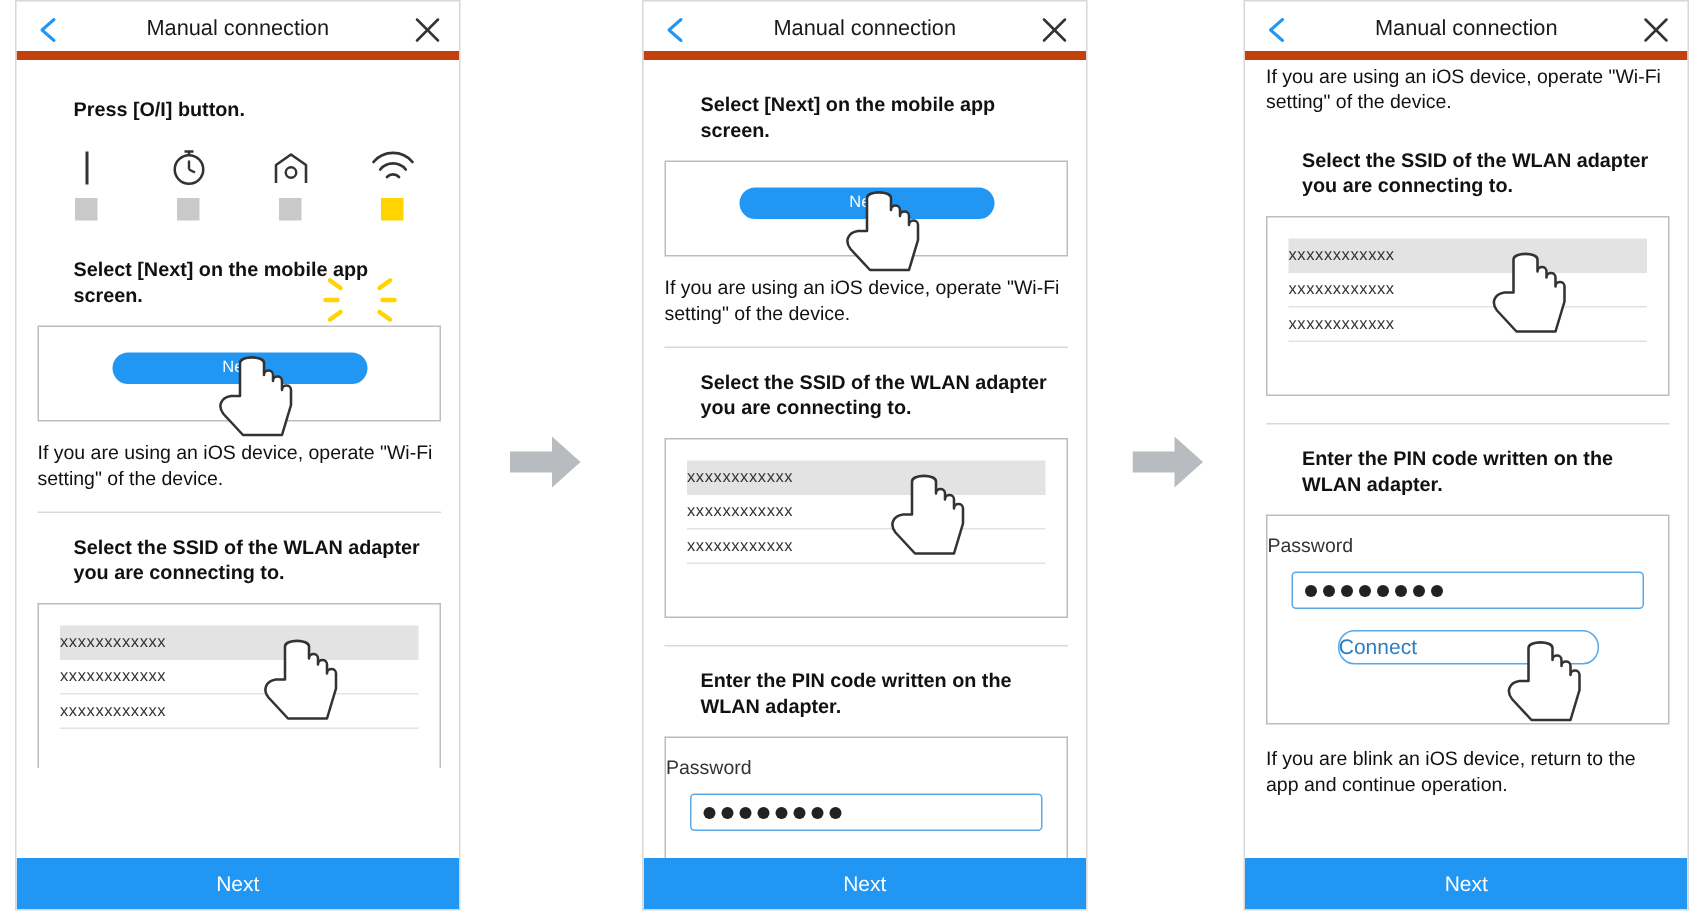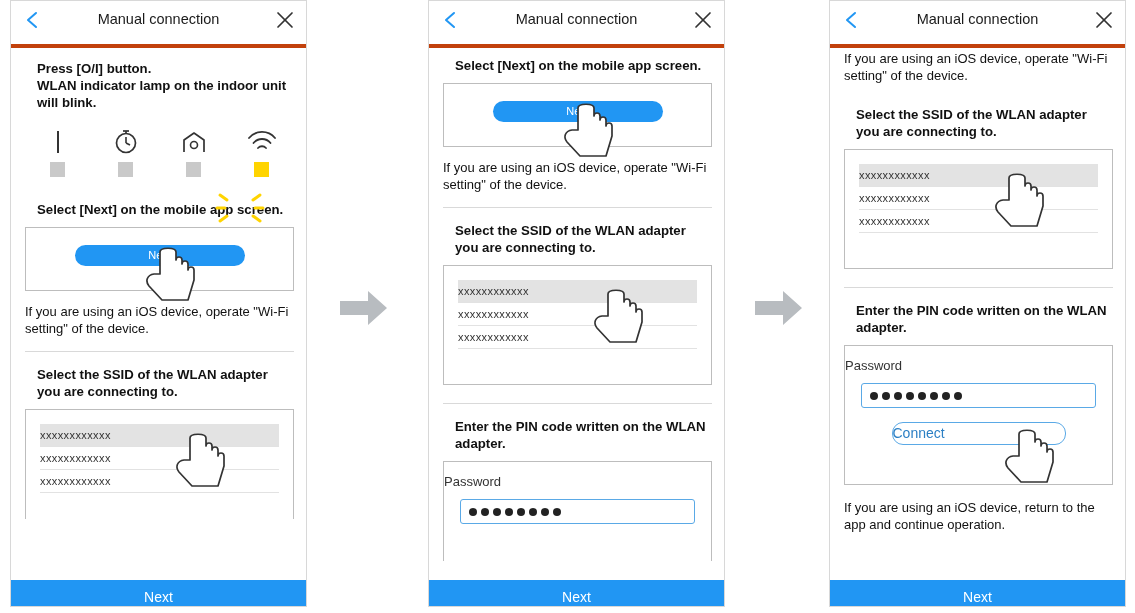--- a/index.html
+++ b/index.html
@@ -30,22 +30,22 @@
     border: 1px solid #d8d8d8;
     box-sizing: border-box;
     overflow: hidden;
   }
   .panel.p1 { left: 10px; }
   .panel.p2 { left: 428px; }
   .panel.p3 { left: 829px; }
 
   .titlebar {
     position: relative;
-    height: 47px;
-    border-bottom: 4px solid #c2410c;
+    height: 39px;
+    border-bottom: 6px solid #c2410c;
     box-sizing: border-box;
   }
   .titlebar .title {
     position: absolute;
     left: 0; right: 0; top: 10px;
     text-align: center;
     font-size: 14.5px;
     color: #1a1a1a;
   }
   .back-icon {
@@ -75,21 +75,21 @@
     width: 297px;
   }
 
   .pad { padding: 0 14px; }
 
   .h-bold {
     font-size: 13.2px;
     font-weight: bold;
     line-height: 17px;
     color: #111;
-    margin: 0;
+    margin: 12px;
     padding-left: 12px;
   }
   .t-norm {
     font-size: 13px;
     line-height: 17px;
     color: #111;
     margin: 0;
   }
 
   .divider {
@@ -239,21 +239,20 @@
       <svg class="close-icon" viewBox="0 0 20 20">
         <line x1="3" y1="3" x2="17" y2="17" stroke="#333" stroke-width="1.7" stroke-linecap="round"></line>
         <line x1="17" y1="3" x2="3" y2="17" stroke="#333" stroke-width="1.7" stroke-linecap="round"></line>
       </svg>
     </div>
 
     <div class="body">
       <div class="inner" style="top:0;">
         <div class="pad" style="padding-top:12px;">
           <p class="h-bold">Press [O/I] button.</p>
-          <p class="h-bold">WLAN indicator lamp on the indoor unit will blink.</p>
         </div>
 
         <div class="lamp-row">
           <div class="lamp">
             <div class="glyph">
               <svg width="14" height="26" viewBox="0 0 14 26">
                   <line x1="7" y1="2" x2="7" y2="24" stroke="#333" stroke-width="2"></line>
                 </svg>
             </div>
             <div class="sq"></div>
@@ -467,20 +466,20 @@
             <span class="dot"></span>
             <span class="dot"></span>
           </div>
           <div class="connect-pill">Connect</div>
           <svg class="hand" style="left:150px; top:80px;" width="74" height="60" viewBox="0 0 74 60">
             <path d="M24 8 L24 30 L18 30 C11 31 9 37 13 42 L26 56 L52 56 L58 36 L58 26 C58 22 52 22 52 26 L52 20 C52 16 46 16 46 20 L46 16 C46 12 40 12 40 16 L40 8 C40 3 24 3 24 8 Z" fill="#ffffff" stroke="#333" stroke-width="1.7" stroke-linejoin="round"></path>
           </svg>
         </div>
 
         <div class="pad" style="margin-top:14px;">
-          <p class="t-norm">If you are using an iOS device, return to the app and continue operation.</p>
+          <p class="t-norm">If you are blink an iOS device, return to the app and continue operation.</p>
         </div>
       </div>
       <div class="bottom-next">Next</div>
     </div>
   </div>
 
 </div>
 
 </body></html>

